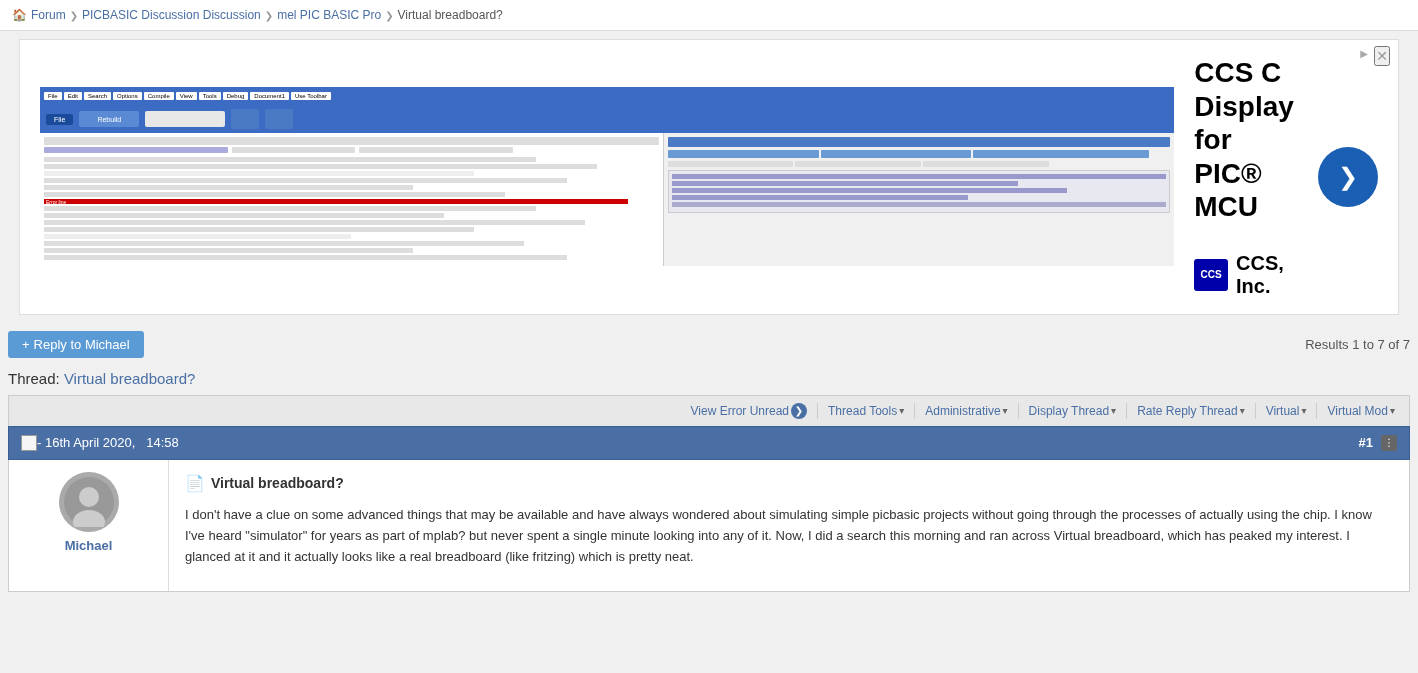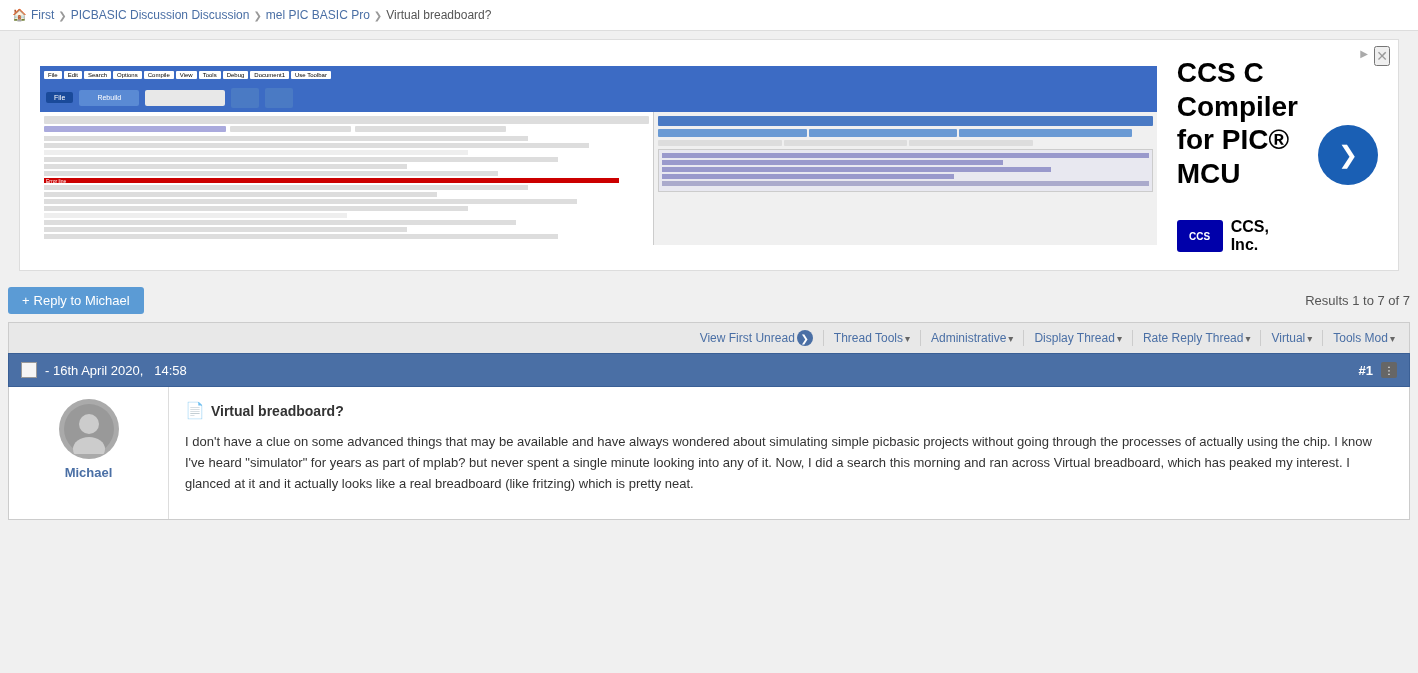--- a/index.html
+++ b/index.html
@@ -115,21 +115,21 @@
       height: 32px;
       background: #00a;
       border-radius: 3px;
       display: flex;
       align-items: center;
       justify-content: center;
       color: #fff;
       font-size: 10px;
       font-weight: bold;
     }
-    .ad-company { font-size: 16px; font-weight: bold; color: #000; }
+    .ad-company { font-size: 20px; font-weight: bold; color: #000; }
 
     
     .ad-tag {
       position: absolute;
       top: 8px;
       right: 30px;
       font-size: 10px;
       color: #aaa;
     }
 
@@ -201,21 +201,20 @@
       color: #fff;
       padding: 8px 12px;
       display: flex;
       align-items: center;
       justify-content: space-between;
       border: 1px solid #3a5f95;
     }
     .post-header-left {
       display: flex;
       align-items: center;
-      gap: 8px;
       font-size: 13px;
     }
     .post-header-right {
       display: flex;
       align-items: center;
       gap: 8px;
     }
     .hash-num { font-weight: bold; }
     .post-icon {
       width: 16px;
@@ -307,21 +306,21 @@
       justify-content: center;
       color: #fff;
       font-size: 10px;
     }
   </style>
 </head>
 <body>
 
 <div class="breadcrumb">
   <span>🏠</span>
-  <a href="#">First</a>
+  <a href="#">Forum</a>
   <span class="sep">❯</span>
   <a href="#">PICBASIC Discussion Discussion</a>
   <span class="sep">❯</span>
   <a href="#">mel PIC BASIC Pro</a>
   <span class="sep">❯</span>
   <span>Virtual breadboard?</span>
 </div>
 
 <div style="padding: 0 8px;">
   <div class="ad-banner">
@@ -391,45 +390,49 @@
             <div style="height:5px; background:#99c; margin-bottom:2px; width:70%;"></div>
             <div style="height:5px; background:#99c; margin-bottom:2px; width:80%;"></div>
             <div style="height:5px; background:#99c; margin-bottom:2px; width:60%;"></div>
             <div style="height:5px; background:#aac; margin-bottom:2px;"></div>
           </div>
         </div>
       </div>
     </div>
 
     <div class="ad-text-area">
-      <div class="ad-title">CCS C Compiler for PIC® MCU</div>
+      <div class="ad-title">CCS C Display for PIC® MCU</div>
       <div class="ad-logo-area">
         <div class="ad-logo-box">CCS</div>
         <span class="ad-company">CCS, Inc.</span>
       </div>
     </div>
 
     <div class="ad-arrow-btn">❯</div>
   </div>
 </div>
 
 <div class="main-content">
 
   <div class="thread-actions">
     <button class="reply-btn">
       <span>+</span>
       <span>Reply to Michael</span>
     </button>
     <span class="results-text">Results 1 to 7 of 7</span>
   </div>
 
+  <div class="thread-title">
+    <span>Thread:</span>
+    <a href="#">Virtual breadboard?</a>
+  </div>
 
   <div class="toolbar-bar">
     <div class="toolbar-item">
-      <span>View First Unread</span>
+      <span>View Error Unread</span>
       <span class="first-unread-icon">❯</span>
     </div>
     <div class="toolbar-sep"></div>
     <div class="toolbar-item">
       <span>Thread Tools</span>
       <span class="arrow">▾</span>
     </div>
     <div class="toolbar-sep"></div>
     <div class="toolbar-item">
       <span>Administrative</span>
@@ -445,21 +448,21 @@
       <span>Rate Reply Thread</span>
       <span class="arrow">▾</span>
     </div>
     <div class="toolbar-sep"></div>
     <div class="toolbar-item">
       <span>Virtual</span>
       <span class="arrow">▾</span>
     </div>
     <div class="toolbar-sep"></div>
     <div class="toolbar-item">
-      <span>Tools Mod</span>
+      <span>Virtual Mod</span>
       <span class="arrow">▾</span>
     </div>
   </div>
 
   <div class="post-header">
     <div class="post-header-left">
       <span class="checkbox-icon"></span>
       <span>
         <span>-</span>
         <span>16th April 2020,</span>

